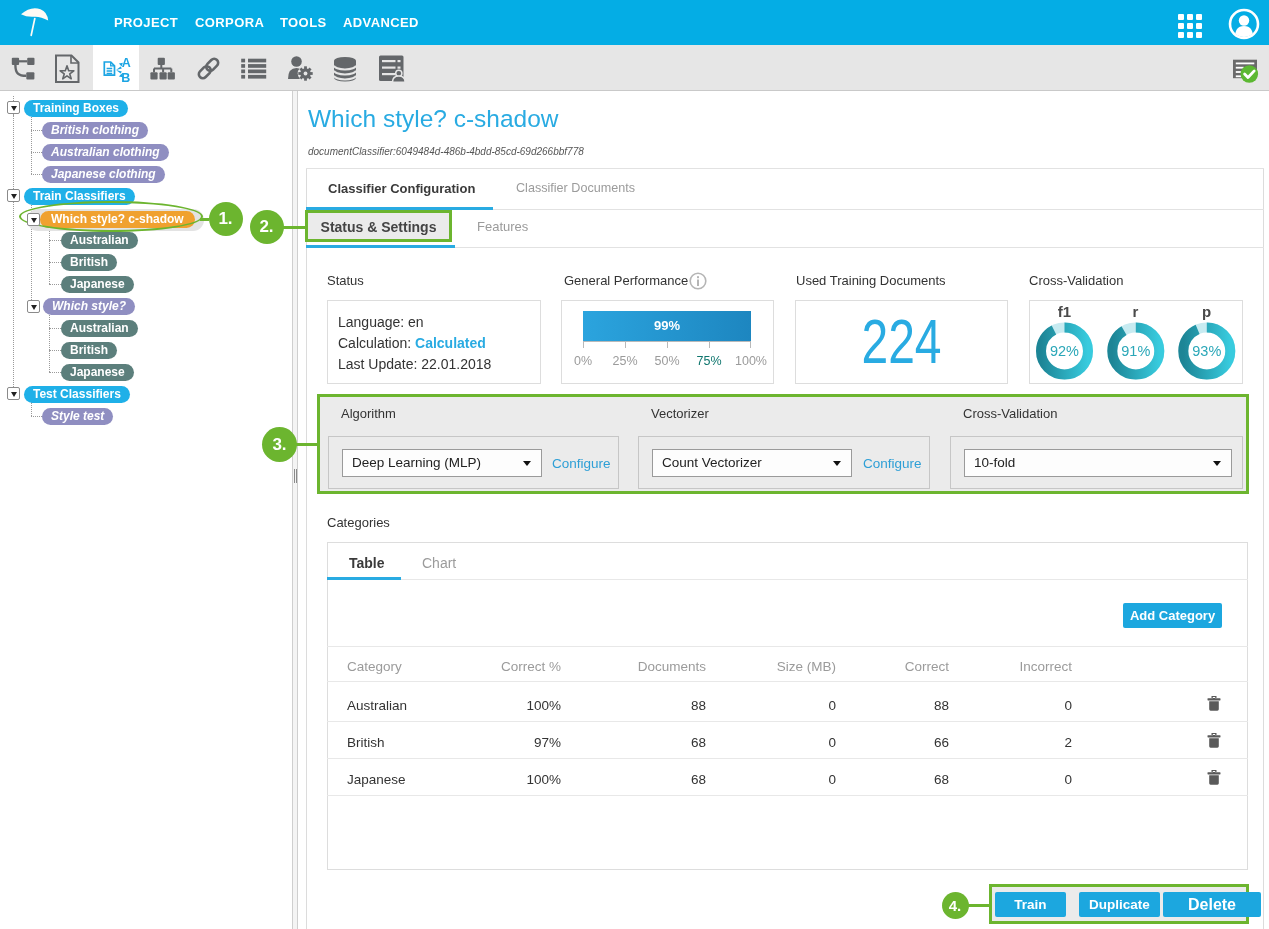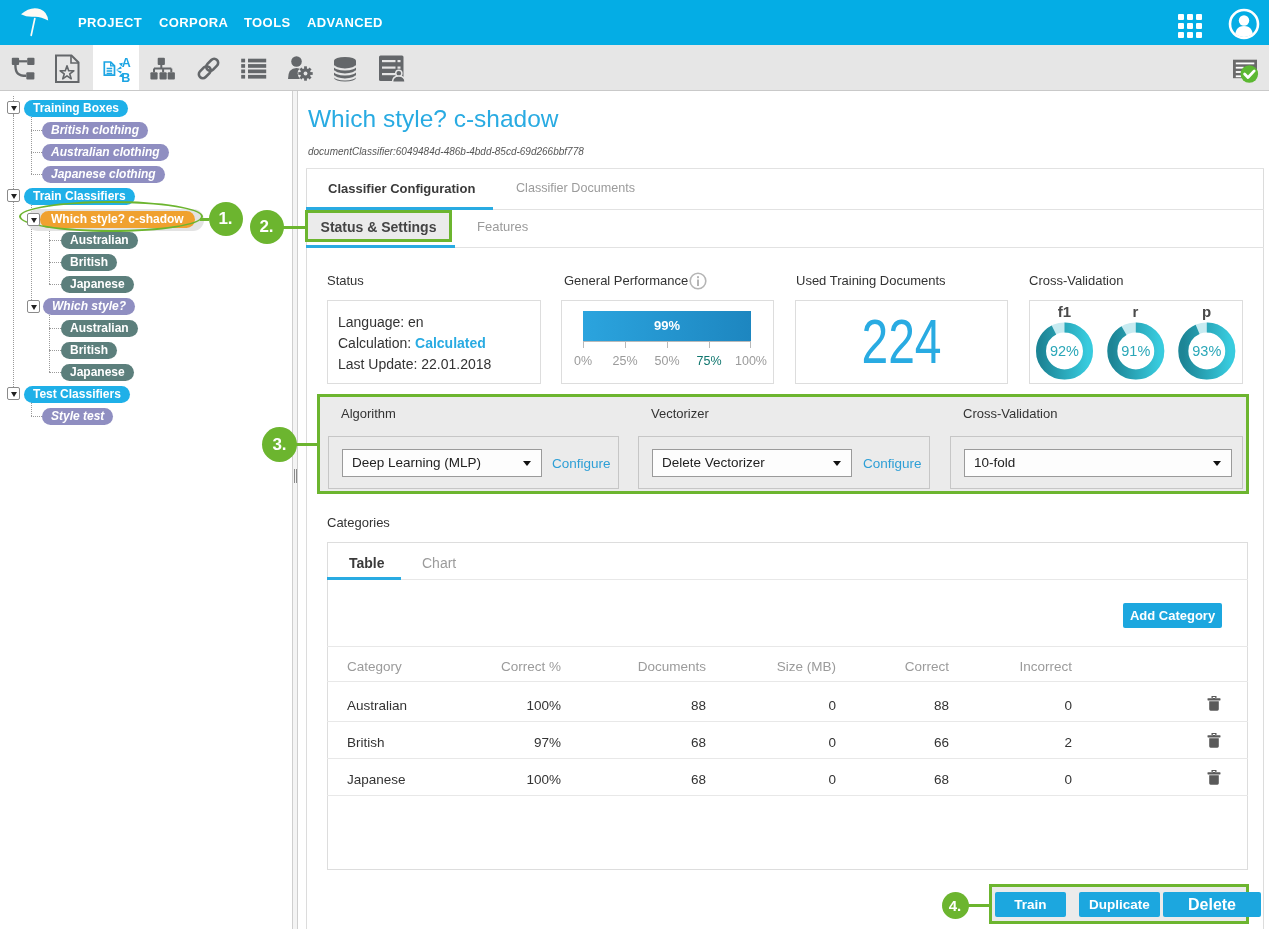--- a/index.html
+++ b/index.html
@@ -1,21 +1,21 @@
 <!DOCTYPE html>
 <html><head>
 <meta charset="utf-8">
 <style>
 * { margin:0; padding:0; box-sizing:border-box; }
 html,body { width:1269px; height:929px; }
 body { position:relative; font-family:"Liberation Sans", sans-serif; background:#fff; overflow:hidden; }
 .abs { position:absolute; }
 
 .topbar { position:absolute; left:0; top:0; width:1269px; height:45px; background:#04ade5; }
-.topnav { position:absolute; top:0; height:45px; line-height:45px; color:#fff; font-size:13px; font-weight:bold; letter-spacing:.4px; }
+.topnav { position:absolute; top:0; height:45px; line-height:45px; color:#fff; font-size:13px; font-weight:bold; letter-spacing:.4px;margin-left:36px; }
 .searchbox { position:absolute; left:501px; top:7px; width:278px; height:31px; background:#55c3ee; border-radius:2px; }
 .searchbox .en { position:absolute; left:18px; top:0; line-height:31px; color:#fff; font-size:13px; font-weight:bold; }
 .searchbox .ph { position:absolute; left:69px; top:0; line-height:31px; color:#fff; font-size:13px; font-weight:bold; }
 
 .toolbar { position:absolute; left:0; top:45px; width:1269px; height:46px; background:#e6e6e6; border-bottom:1px solid #c9c9c9; }
 .toolactive { position:absolute; left:92.5px; top:45px; width:46.5px; height:45px; background:#fff; }
 
 .pill { position:absolute; height:17px; line-height:17px; border-radius:9px; color:#fff; font-weight:bold; font-size:12px; padding:0 9px; white-space:nowrap; }
 .p-blue { background:#1fb0e8; }
 .p-pur  { background:#8f8ec1;font-style:italic; }
@@ -315,21 +315,21 @@
 <div id="algosec">
   <div class="gsec" style="left:317px;top:394px;width:932px;height:100px"></div>
   <div class="slabel" style="left:341px;top:406px">Algorithm</div>
   <div class="slabel" style="left:651px;top:406px">Vectorizer</div>
   <div class="slabel" style="left:963px;top:406px">Cross-Validation</div>
   <div class="subgrp" style="left:328px;top:436px;width:291px;height:53px"></div>
   <div class="subgrp" style="left:638px;top:436px;width:292px;height:53px"></div>
   <div class="subgrp" style="left:950px;top:436px;width:293px;height:53px"></div>
   <div class="sel" style="left:342px;top:449px;width:200px">Deep Learning (MLP)</div>
   <div class="cfg" style="left:552px;top:456px">Configure</div>
-  <div class="sel" style="left:652px;top:449px;width:200px">Delete Vectorizer</div>
+  <div class="sel" style="left:652px;top:449px;width:200px">Count Vectorizer</div>
   <div class="cfg" style="left:863px;top:456px">Configure</div>
   <div class="sel" style="left:964px;top:449px;width:268px">10-fold</div>
 </div>
 <div id="categories">
   <div class="slabel" style="left:327px;top:515px">Categories</div>
   <div class="catpanel"></div>
   <div class="abs" style="left:349px;top:555px;font-size:14px;font-weight:bold;color:#3a3a3a">Table</div>
   <div class="abs" style="left:422px;top:555px;font-size:14px;color:#9b9b9b">Chart</div>
   <div class="rline" style="top:579px"></div>
   <div class="ul-blue" style="left:327px;top:577px;width:74px"></div>

